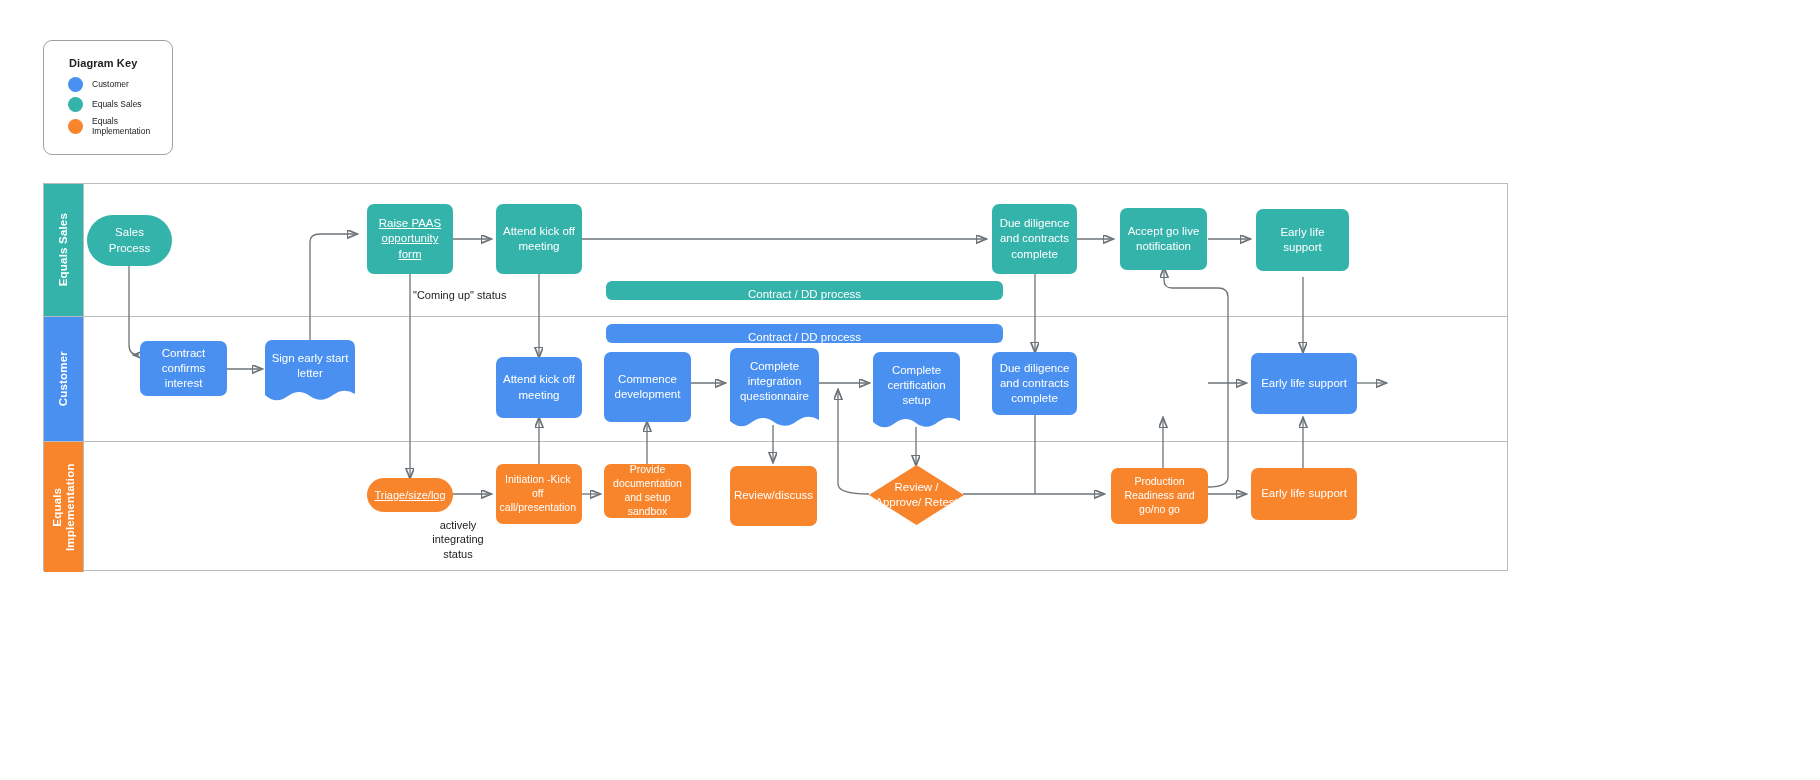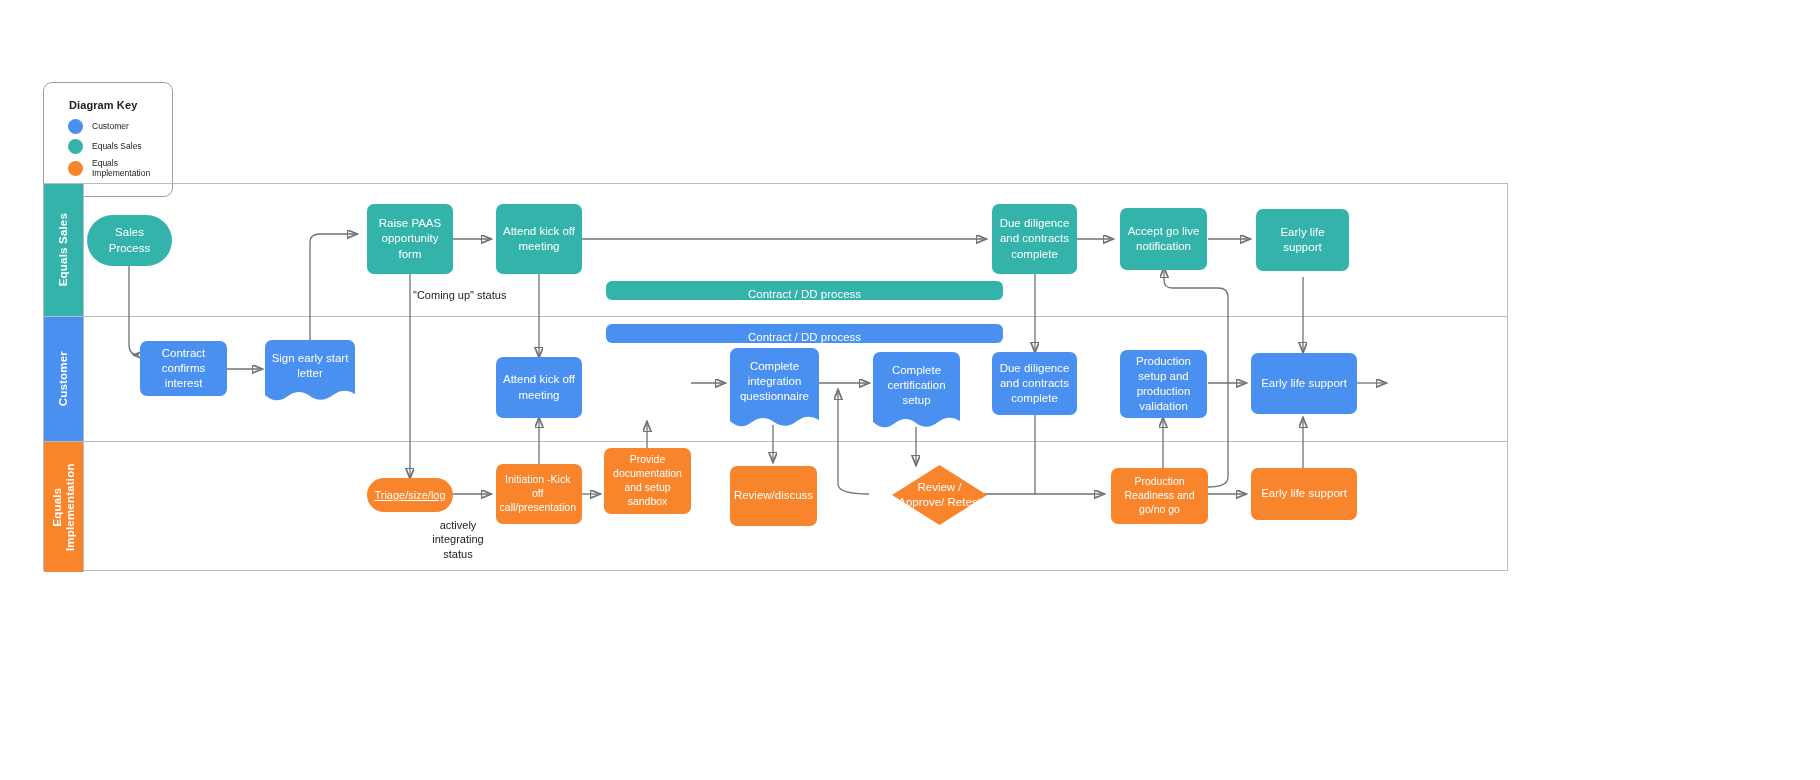--- a/index.html
+++ b/index.html
@@ -17,21 +17,20 @@
 
   
   #legend {
     position: absolute;
     left: 43px; top: 40px;
     width: 130px; height: 115px;
     border: 1px solid #9aa0a6;
     border-radius: 9px;
     background: #ffffff;
     box-sizing: border-box;
-    margin-top: 42px;
   }
   #legend .legend-title {
     position: absolute;
     left: 25px; top: 16px;
     font-size: 11px;
     font-weight: bold;
     color: #202124;
     letter-spacing: .1px;
   }
   #legend .legend-row {
@@ -301,21 +300,21 @@
 
   <div class="annot" style="left:413px; top:288px; width:180px; text-align:left;">"Coming up" status</div>
   <div class="annot" style="left:420px; top:518px; width:76px;">actively
 integrating
 status</div>
 
   <div class="node sales pill" style="left:87px; top:215px; width:85px; height:51px;">
     <span>Sales Process</span>
   </div>
 
-  <div class="node sales" style="left:367px; top:204px; width:86px; height:70px;">
+  <div class="node sales" style="left:367px; top:204px; width:86px; height:70px;text-decoration:underline;">
     <span>Raise PAAS opportunity form</span>
   </div>
 
   <div class="node sales" style="left:496px; top:204px; width:86px; height:70px;">
     <span>Attend kick off meeting</span>
   </div>
 
   <div class="node sales" style="left:992px; top:204px; width:85px; height:70px;">
     <span>Due diligence and contracts complete</span>
   </div>
@@ -336,65 +335,65 @@
     <span>Sign early start letter</span>
     <svg class="doc-wave" viewBox="0 0 90 19" preserveAspectRatio="none">
       <path d="M0,0 L0,12 Q11,22 23,13 Q34,5 45,13 Q56,21 68,12 Q79,4 90,11 L90,0 Z" fill="#4a90f0"></path>
     </svg>
   </div>
 
   <div class="node cust" style="left:496px; top:357px; width:86px; height:61px;">
     <span>Attend kick off meeting</span>
   </div>
 
+  <div class="node cust" style="left:604px; top:352px; width:87px; height:70px;">
+    <span>Commence development</span>
+  </div>
 
   <div class="node cust doc" style="left:730px; top:348px; width:89px; height:61px;">
     <span style="padding-top:0;">Complete integration questionnaire</span>
     <svg class="doc-wave" viewBox="0 0 89 19" preserveAspectRatio="none">
       <path d="M0,0 L0,12 Q11,22 22,13 Q33,5 44,13 Q56,21 67,12 Q78,4 89,11 L89,0 Z" fill="#4a90f0"></path>
     </svg>
   </div>
 
   <div class="node cust doc" style="left:873px; top:352px; width:87px; height:58px;">
     <span style="padding-top:0;">Complete certification setup</span>
     <svg class="doc-wave" viewBox="0 0 87 19" preserveAspectRatio="none">
       <path d="M0,0 L0,12 Q11,22 22,13 Q33,5 43,13 Q54,21 65,12 Q76,4 87,11 L87,0 Z" fill="#4a90f0"></path>
     </svg>
   </div>
 
   <div class="node cust" style="left:992px; top:352px; width:85px; height:63px;">
     <span>Due diligence and contracts complete</span>
   </div>
 
-  <div class="node cust" style="left:1120px; top:350px; width:87px; height:68px;">
-    <span>Production setup and production validation</span>
-  </div>
 
   <div class="node cust" style="left:1251px; top:353px; width:106px; height:61px;">
     <span>Early life support</span>
   </div>
 
 
   <div class="node impl pill" style="left:367px; top:478px; width:86px; height:34px; font-size:11px;text-decoration:underline;">
     <span>Triage/size/log</span>
   </div>
 
   <div class="node impl" style="left:496px; top:464px; width:86px; height:60px; font-size:10.5px;justify-content:flex-end;">
     <span>Initiation -Kick off call/presentation</span>
   </div>
 
-  <div class="node impl" style="left:604px; top:448px; width:87px; height:66px; font-size:10.5px;">
+  <div class="node impl" style="left:604px; top:464px; width:87px; height:54px; font-size:10.5px;">
     <span>Provide documentation and setup sandbox</span>
   </div>
 
   <div class="node impl" style="left:730px; top:466px; width:87px; height:60px;">
     <span>Review/discuss</span>
   </div>
 
-  <div class="node diamond" style="left:892px; top:465px; width:95px; height:60px;">
+  <div class="node diamond" style="left:869px; top:465px; width:95px; height:60px;">
     <svg class="diamond-shape" viewBox="0 0 95 60" preserveAspectRatio="none">
       <polygon points="47.5,0 95,30 47.5,60 0,30" fill="#f8842c"></polygon>
     </svg>
     <span class="diamond-label">Review / Approve/ Retest</span>
   </div>
 
   <div class="node impl" style="left:1111px; top:468px; width:97px; height:56px; font-size:10.5px;">
     <span>Production Readiness and go/no go</span>
   </div>
 

